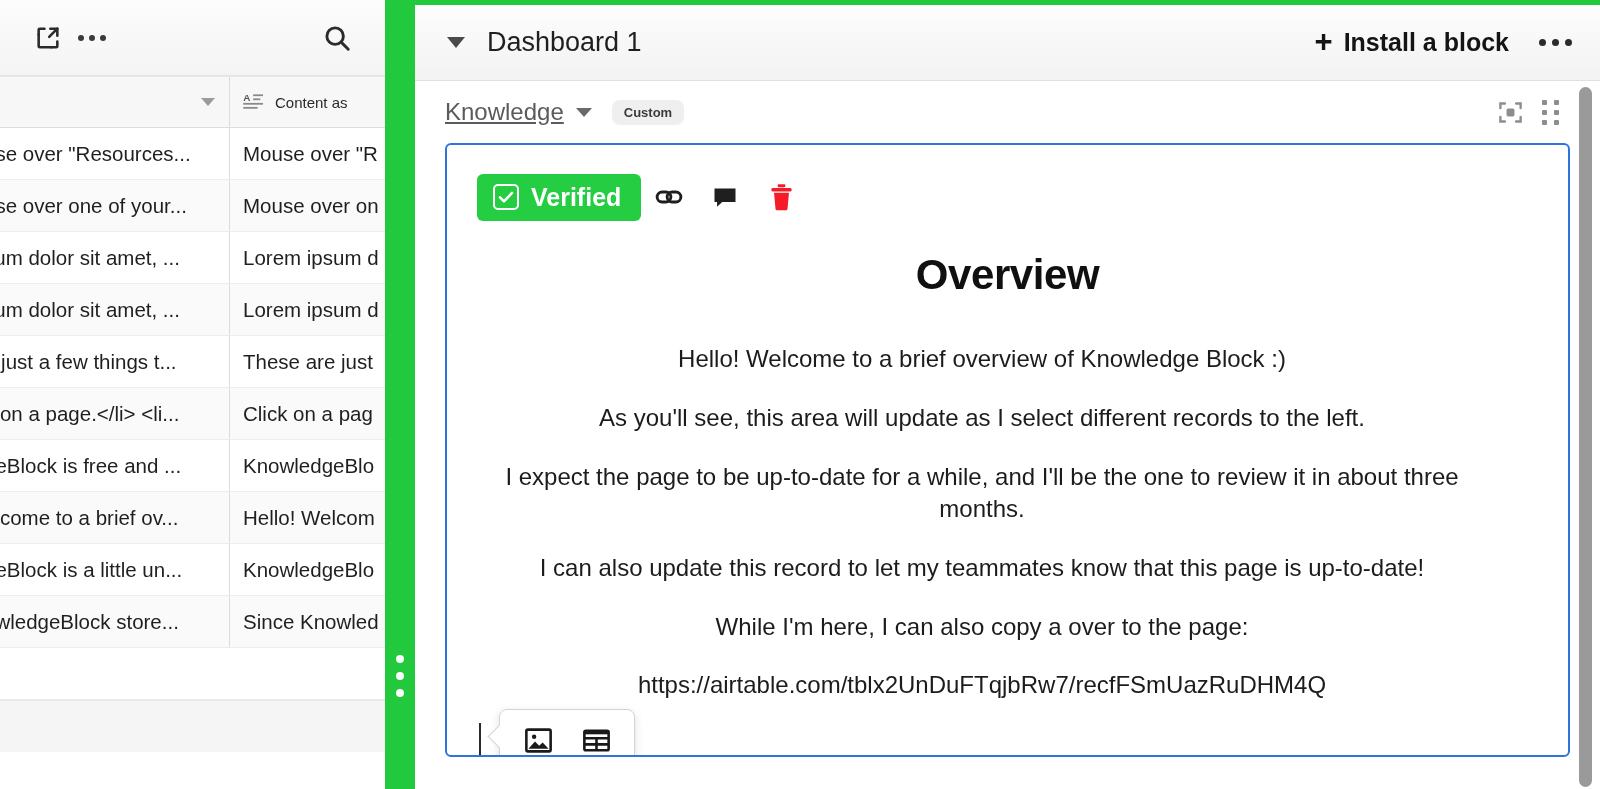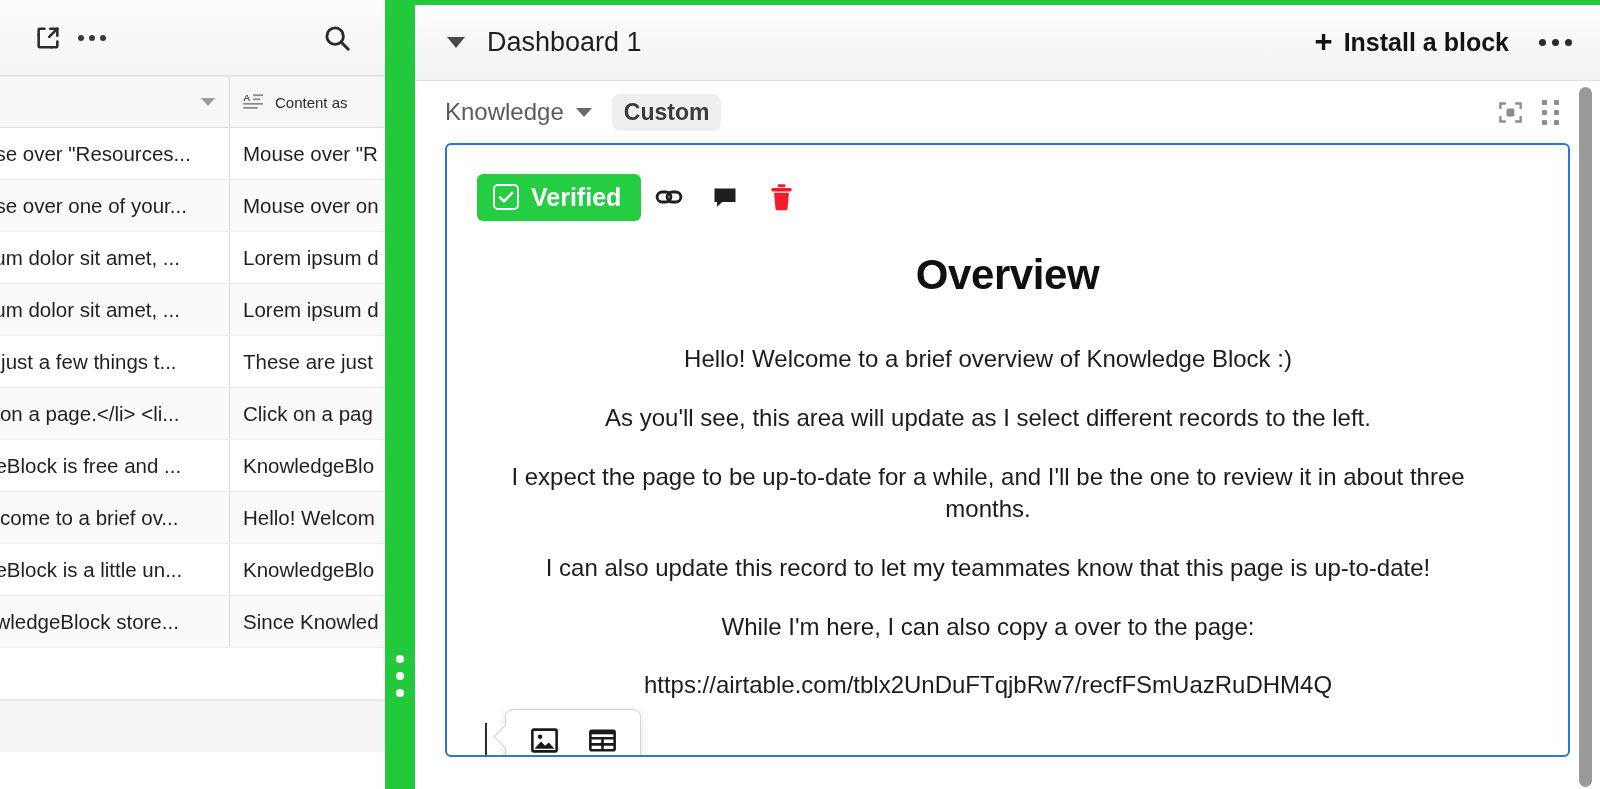--- a/index.html
+++ b/index.html
@@ -117,30 +117,30 @@
   .dash-dots i { width: 7px; height: 7px; border-radius: 50%; background: #2b2b2b; display:block; }
 
   
   .block-toolbar {
     height: 62px; min-height:62px;
     display: flex; align-items: center;
     padding: 0 30px 0 30px;
     background: #fff;
   }
   .kb-select { display:flex; align-items:center; gap: 12px; cursor: pointer; }
-  .kb-name { font-size: 24px; color: #5b5b5b; }
+  .kb-name { font-size: 24px; color: #5b5b5b; text-decoration: underline; }
   .kb-caret {
     width:0;height:0;
     border-left:8px solid transparent;border-right:8px solid transparent;
     border-top:9px solid #6a6a6a;
   }
   .kb-chip {
     margin-left: 20px;
     background: #efefef; color: #3b3b3b;
-    font-size: 23px; font-weight: 600;
+    font-size: 13px; font-weight: 600;
     padding: 5px 12px; border-radius: 8px;
     cursor: pointer;
   }
   .bt-spacer { flex: 1; }
   .bt-icon { width: 40px; height: 40px; display:flex; align-items:center; justify-content:center; cursor:pointer; }
   .grip-6 { display: grid; grid-template-columns: repeat(2, 5px); gap: 5px 7px; }
   .grip-6 i { width: 5px; height: 5px; background: #8d8d8d; border-radius: 1px; display:block; }
 
   
   .record-card {
@@ -166,21 +166,21 @@
   .check-box {
     width: 26px; height: 26px;
     border: 2.5px solid #ffffff; border-radius: 5px;
     display: flex; align-items: center; justify-content: center;
   }
   .act-icon { width: 56px; height: 48px; display:flex; align-items:center; justify-content:center; cursor:pointer; }
   .doc-title {
     font-size: 42px; font-weight: 700; color: #101010;
     margin-top: 28px; letter-spacing: -0.4px;
   }
-  .doc-body { margin-top: 44px; margin-left: 6px; }
+  .doc-body { margin-top: 44px; }
   .doc-body p {
     font-size: 24px; color: #1c1c1c;
     line-height: 1.33;
     margin-bottom: 27px;
     max-width: 1010px;
   }
   .doc-body p.url-line { margin-bottom: 8px; }
 
   
   .insert-wrap { position: relative; height: 64px; margin-top: 4px; }

